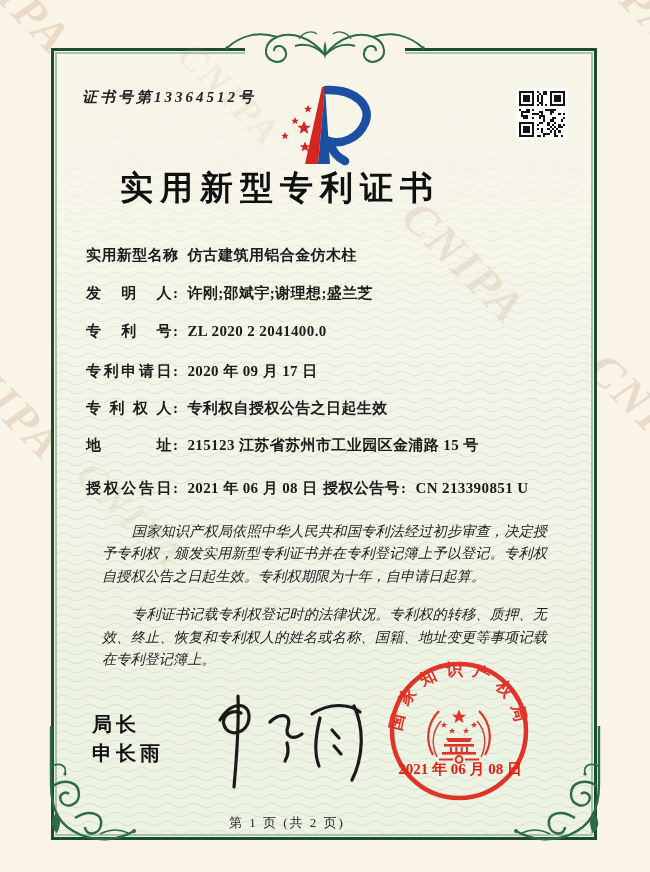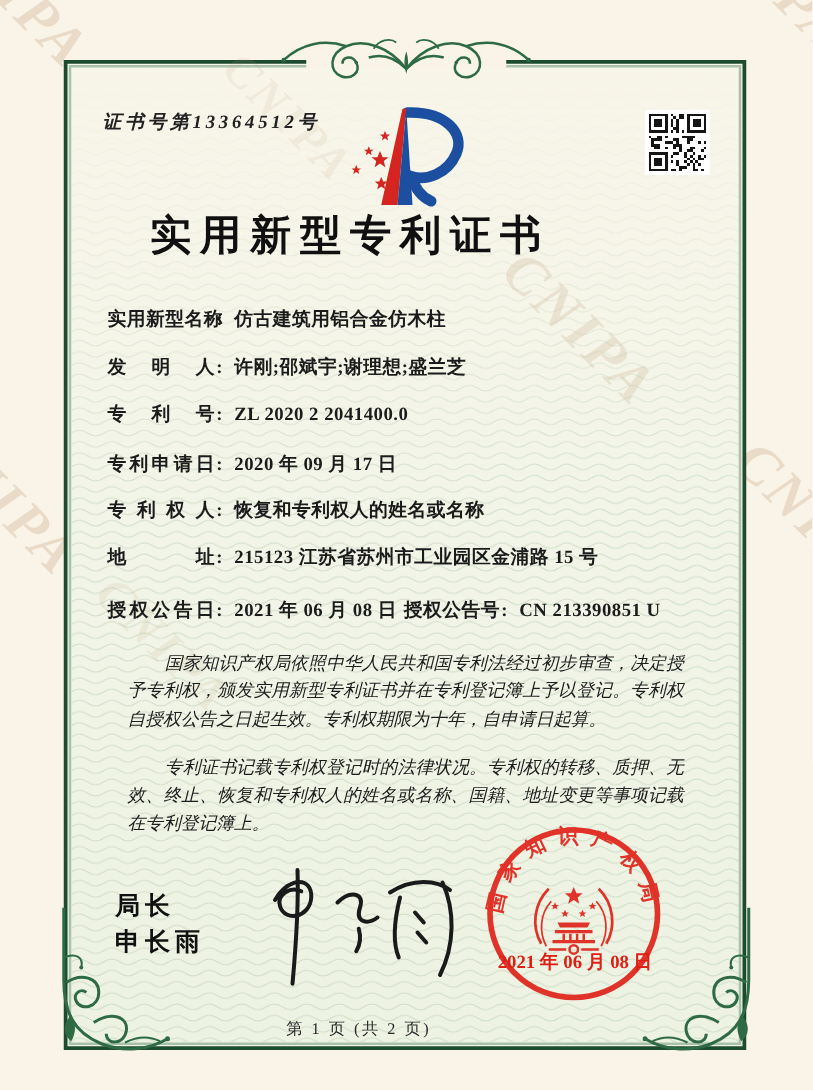--- a/index.html
+++ b/index.html
@@ -227,21 +227,21 @@
   <div class="frow r2">
     <span class="flabel">发明人</span><span class="fcolon">:</span><span class="fvalue">许刚;邵斌宇;谢理想;盛兰芝</span>
   </div>
   <div class="frow r3">
     <span class="flabel">专利号</span><span class="fcolon">:</span><span class="fvalue">ZL 2020 2 2041400.0</span>
   </div>
   <div class="frow r4">
     <span class="flabel">专利申请日</span><span class="fcolon">:</span><span class="fvalue">2020 年 09 月 17 日</span>
   </div>
   <div class="frow r5">
-    <span class="flabel">专利权人</span><span class="fcolon">:</span><span class="fvalue">恢复和专利权人的姓名或名称</span>
+    <span class="flabel">专利权人</span><span class="fcolon">:</span><span class="fvalue">专利权自授权公告之日起生效</span>
   </div>
   <div class="frow r6">
     <span class="flabel">地址</span><span class="fcolon">:</span><span class="fvalue">215123 江苏省苏州市工业园区金浦路 15 号</span>
   </div>
   <div class="frow r7">
     <span class="flabel">授权公告日</span><span class="fcolon">:</span><span class="fvalue">2021 年 06 月 08 日</span>
     <span class="g2">
       <span>授权公告号</span><span class="fcolon">:</span><span>CN 213390851 U</span>
     </span>
   </div>

